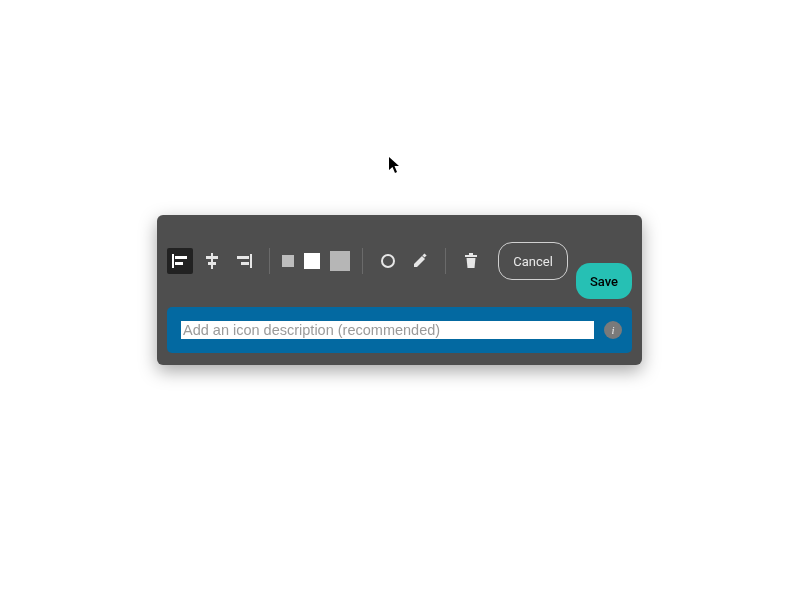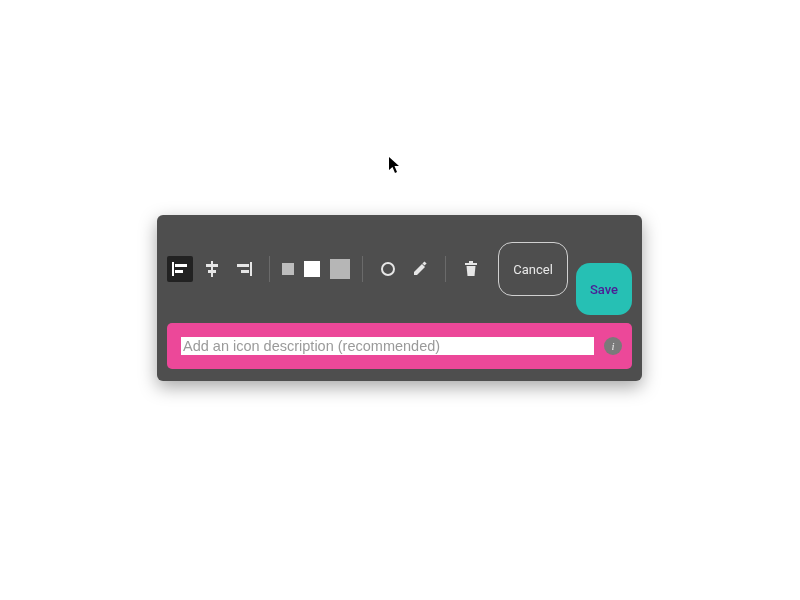--- a/index.html
+++ b/index.html
@@ -60,37 +60,37 @@
     box-sizing: border-box;
   }
   .swatch.sm   { width: 12px; height: 12px; background:#bdbdbd; }
   .swatch.md   { width: 16px; height: 16px; background:#ffffff; }
   .swatch.lg   { width: 20px; height: 20px; background:#b6b6b6; }
 
   .spacer { flex: 1; }
 
   .btn {
     height: 28px;
-    padding: 12px 14px;
+    padding: 4px 14px;
     border-radius: 14px;
     font-size: 13px;
     display: flex;
     align-items: center;
     cursor: pointer;
     user-select: none;
   }
   .btn-outline {
     border: 1px solid #d0d0d0;
     color: #e8e8e8;
     background: transparent;
     margin-right: 8px;
   }
   .btn-primary {
     background: #26c0b4;
-    color: #4c1d95;
+    color: #000000;
     font-weight: 500;
     margin-top: 40px;
   }
 
   .link-row {
     display: flex;
     align-items: center;
     gap: 12px;
     padding: 6px 14px 14px 14px;
   }
@@ -102,21 +102,21 @@
     outline: none;
     color: #cfcfcf;
     font-size: 14.5px;
   }
   .link-input::placeholder { color: #bdbdbd; }
 
   .desc-wrap {
     padding: 0 10px 12px 10px;
   }
   .desc-box {
-    background: #ec4899;
+    background: #0369a1;
     border-radius: 5px;
     height: 46px;
     display: flex;
     align-items: center;
     padding: 0 10px 0 14px;
     gap: 10px;
   }
   .desc-input {
     flex: 1;
     border: none;

